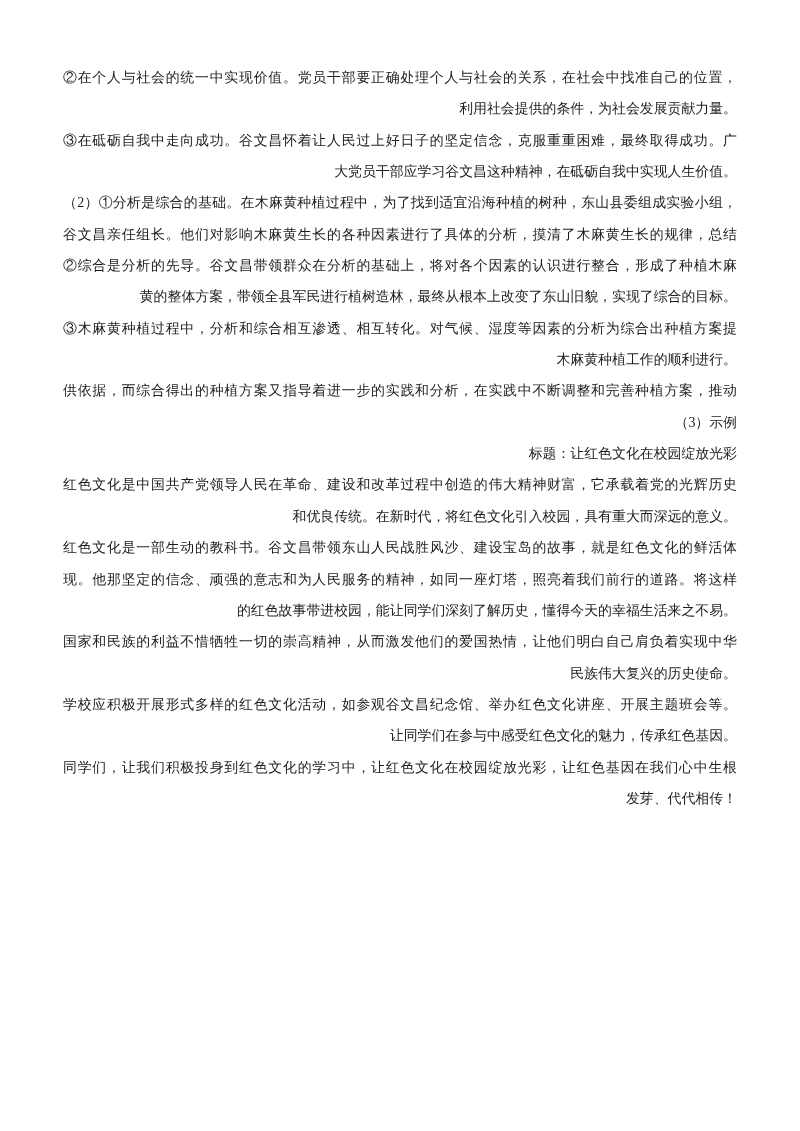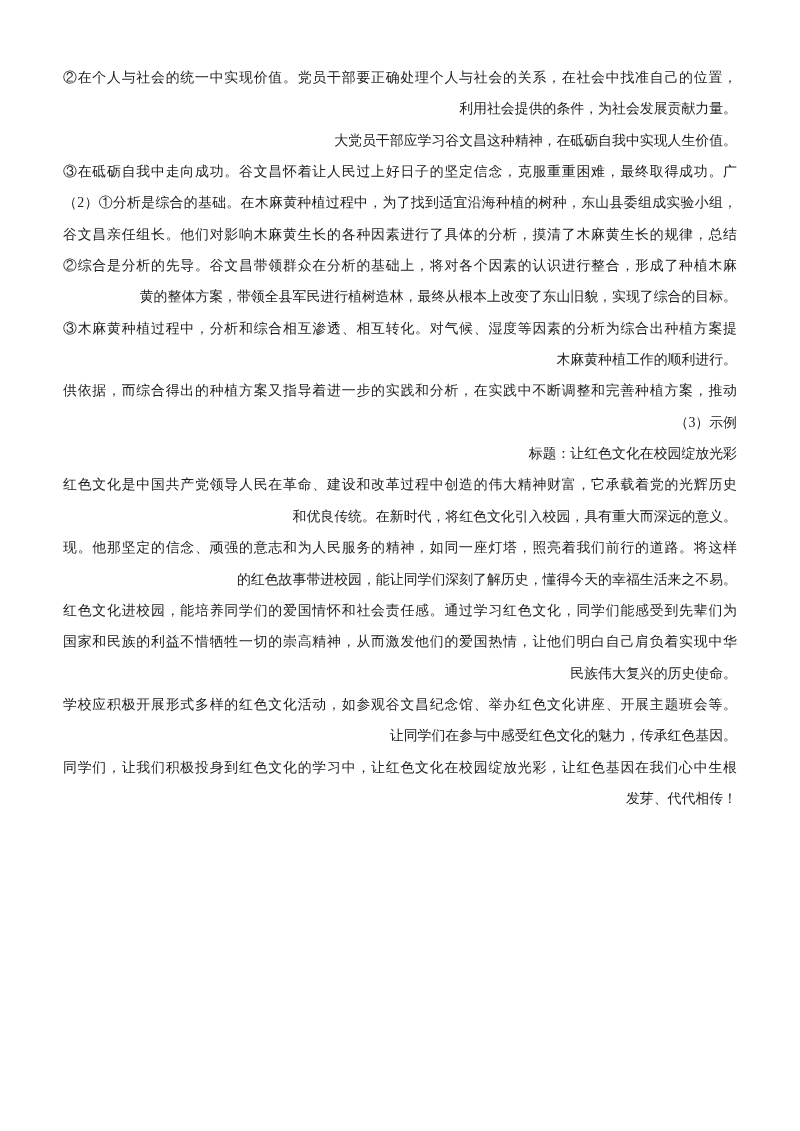--- a/index.html
+++ b/index.html
@@ -41,36 +41,36 @@
     text-align-last: justify;
   }
 </style>
 </head>
 <body>
 
 <div class="page">
   <main class="doc">
     <div class="line j">②在个人与社会的统一中实现价值。党员干部要正确处理个人与社会的关系，在社会中找准自己的位置，</div>
     <div class="line">利用社会提供的条件，为社会发展贡献力量。</div>
+    <div class="line j">③在砥砺自我中走向成功。谷文昌怀着让人民过上好日子的坚定信念，克服重重困难，最终取得成功。广</div>
     <div class="line">大党员干部应学习谷文昌这种精神，在砥砺自我中实现人生价值。</div>
-    <div class="line j">③在砥砺自我中走向成功。谷文昌怀着让人民过上好日子的坚定信念，克服重重困难，最终取得成功。广</div>
     <div class="line j">（2）①分析是综合的基础。在木麻黄种植过程中，为了找到适宜沿海种植的树种，东山县委组成实验小组，</div>
     <div class="line j">谷文昌亲任组长。他们对影响木麻黄生长的各种因素进行了具体的分析，摸清了木麻黄生长的规律，总结</div>
     <div class="line j">②综合是分析的先导。谷文昌带领群众在分析的基础上，将对各个因素的认识进行整合，形成了种植木麻</div>
     <div class="line">黄的整体方案，带领全县军民进行植树造林，最终从根本上改变了东山旧貌，实现了综合的目标。</div>
     <div class="line j">③木麻黄种植过程中，分析和综合相互渗透、相互转化。对气候、湿度等因素的分析为综合出种植方案提</div>
     <div class="line">木麻黄种植工作的顺利进行。</div>
     <div class="line j">供依据，而综合得出的种植方案又指导着进一步的实践和分析，在实践中不断调整和完善种植方案，推动</div>
     <div class="line">（3）示例</div>
     <div class="line">标题：让红色文化在校园绽放光彩</div>
     <div class="line j">红色文化是中国共产党领导人民在革命、建设和改革过程中创造的伟大精神财富，它承载着党的光辉历史</div>
     <div class="line">和优良传统。在新时代，将红色文化引入校园，具有重大而深远的意义。</div>
+    <div class="line j">红色文化是一部生动的教科书。谷文昌带领东山人民战胜风沙、建设宝岛的故事，就是红色文化的鲜活体</div>
     <div class="line j">现。他那坚定的信念、顽强的意志和为人民服务的精神，如同一座灯塔，照亮着我们前行的道路。将这样</div>
     <div class="line">的红色故事带进校园，能让同学们深刻了解历史，懂得今天的幸福生活来之不易。</div>
-    <div class="line j">红色文化进校园，能培养同学们的爱国情怀和社会责任感。通过学习红色文化，同学们能感受到先辈们为</div>
     <div class="line j">国家和民族的利益不惜牺牲一切的崇高精神，从而激发他们的爱国热情，让他们明白自己肩负着实现中华</div>
     <div class="line">民族伟大复兴的历史使命。</div>
     <div class="line j">学校应积极开展形式多样的红色文化活动，如参观谷文昌纪念馆、举办红色文化讲座、开展主题班会等。</div>
     <div class="line">让同学们在参与中感受红色文化的魅力，传承红色基因。</div>
     <div class="line j">同学们，让我们积极投身到红色文化的学习中，让红色文化在校园绽放光彩，让红色基因在我们心中生根</div>
     <div class="line">发芽、代代相传！</div>
   </main>
 </div>
 
 </body></html>

